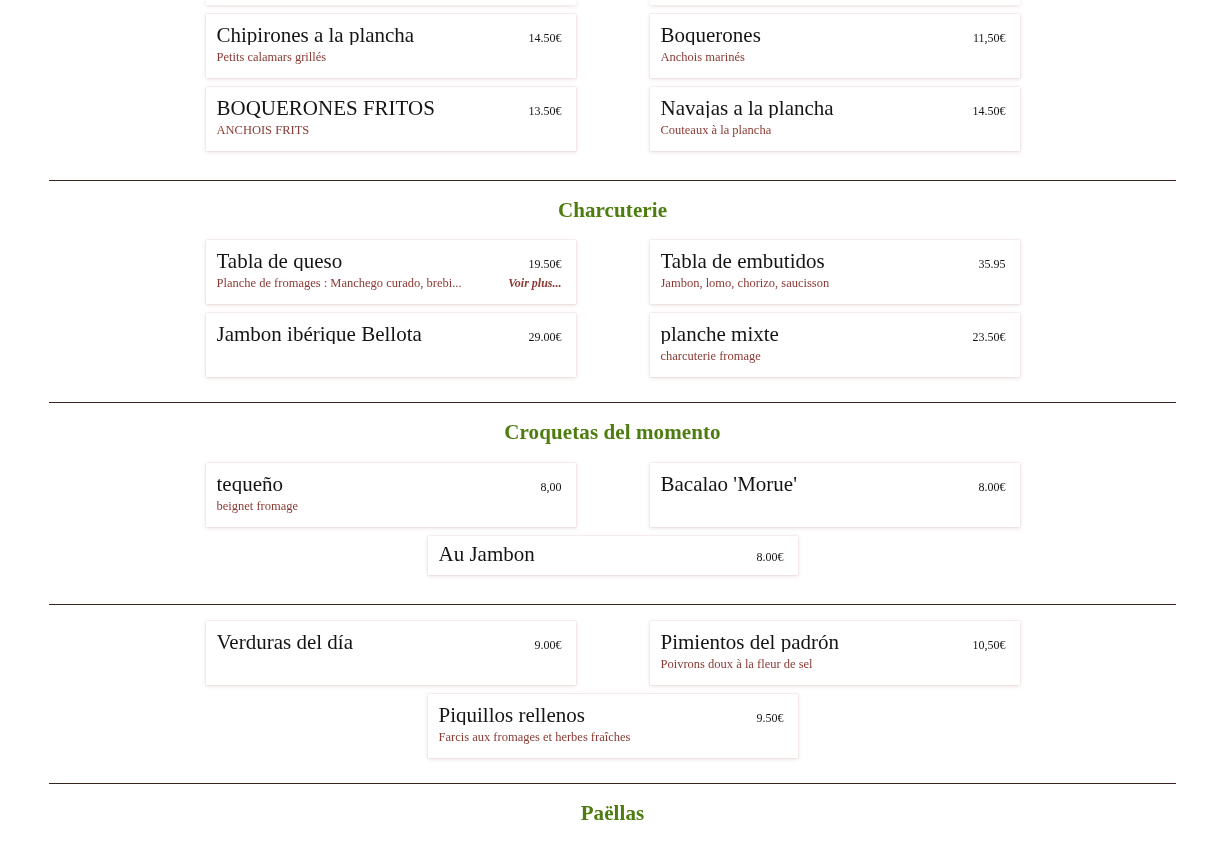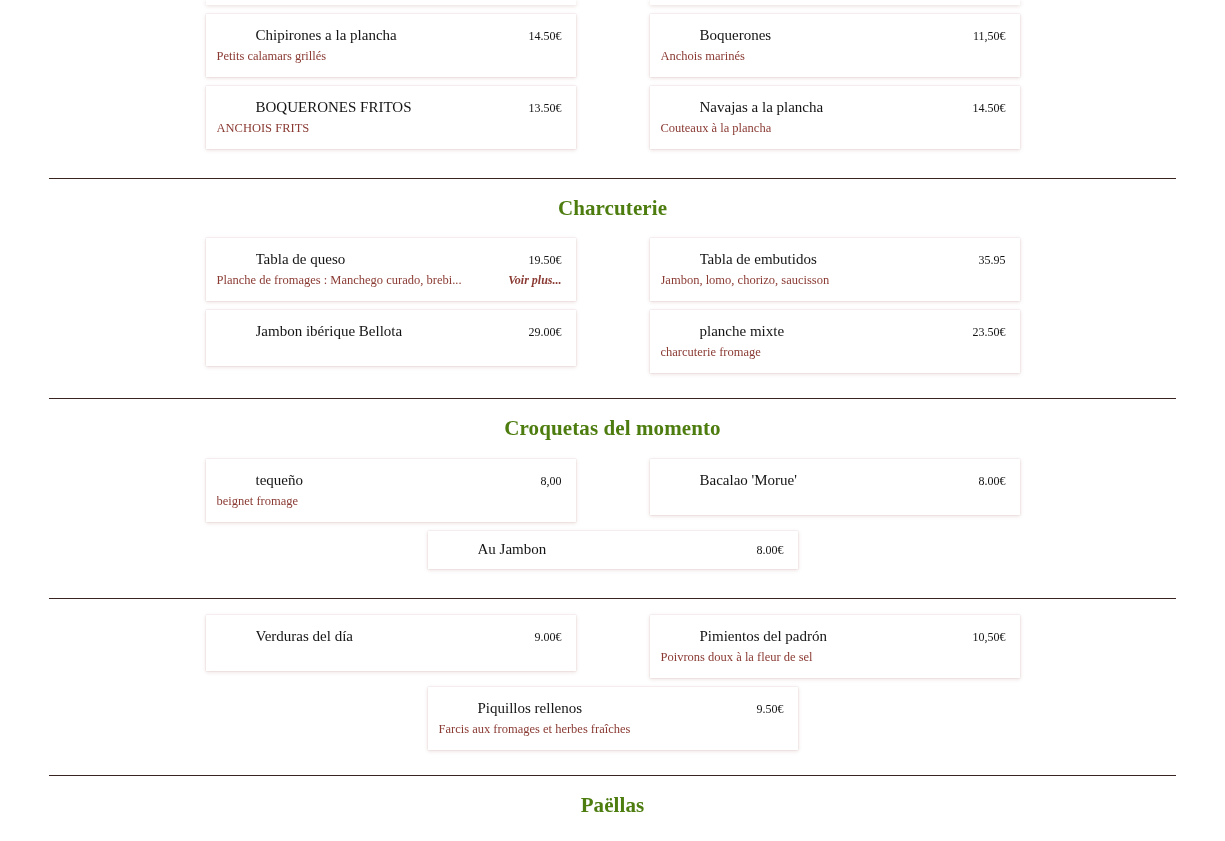--- a/index.html
+++ b/index.html
@@ -56,38 +56,37 @@
 
   .card {
     width: 370px;
     background: #ffffff;
     box-shadow: 0 1px 4px rgba(160, 90, 90, 0.22),
                 0 0 1px rgba(160, 90, 90, 0.30);
     padding: 12px 14px 13px 11px;
     margin-bottom: 9px;
   }
 
-  .card.no-desc { padding-bottom: 25px; }
+  .card.no-desc { padding-bottom: 32px; }
   .card.slim    { padding: 9px 14px 10px 11px; }
 
   .card-row {
     display: flex;
     align-items: baseline;
     justify-content: space-between;
     gap: 12px;
   }
 
   .item-name {
-    font-size: 15px;
+    font-size: 21px;
     color: #141414;
     line-height: 19px;
     white-space: nowrap;
     overflow: hidden;
     text-overflow: ellipsis;
-    margin-left: 39px;
   }
 
   .item-price {
     font-size: 12px;
     color: #141414;
     white-space: nowrap;
     flex: none;
   }
 
   .desc-row {

